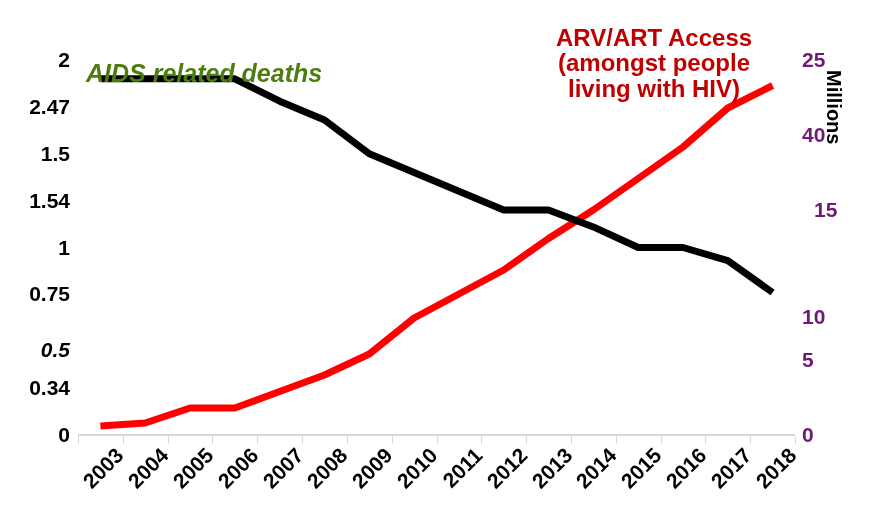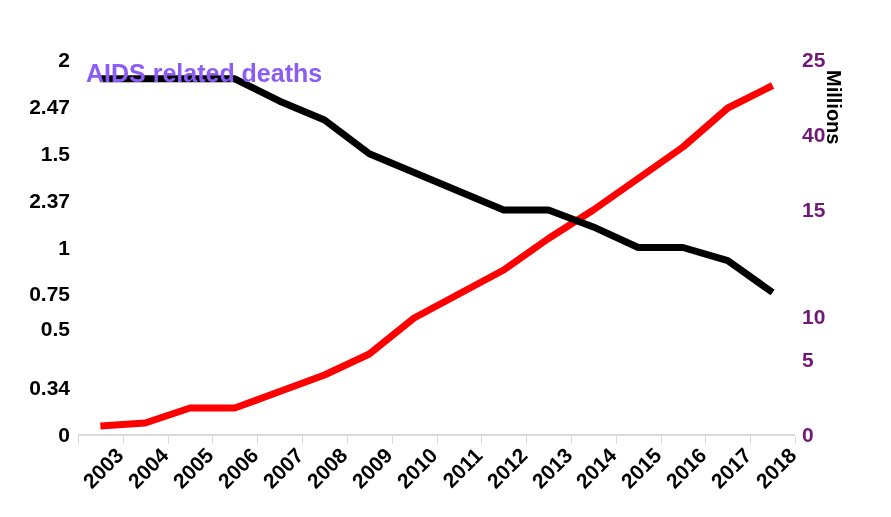--- a/index.html
+++ b/index.html
@@ -131,51 +131,52 @@
   .series-label {
     position: absolute;
     font-weight: bold;
     line-height: 1.06;
     white-space: pre-line;
   }
   #label-deaths {
     left: 86px;
     top: 60px;
     font-size: 25px;
-    color: #8b5cf6;
+    color: #4d7c0f;
+    font-style: italic;
   }
   #label-arv {
     left: 556px;
     top: 25px;
     font-size: 24px;
     color: #C00000;
     text-align: center;
   }
 </style>
 </head>
 <body>
 
 <div id="chart-root">
 
   <div class="y-left-axis" id="left-axis">
       <div class="y-label" style="top: 49px;">2</div>
       <div class="y-label" style="top: 95.875px;">2.47</div>
       <div class="y-label" style="top: 142.75px; margin-left: 44px;">1.5</div>
-      <div class="y-label" style="top: 189.625px;">2.37</div>
+      <div class="y-label" style="top: 189.625px;">1.54</div>
       <div class="y-label" style="top: 236.5px;">1</div>
       <div class="y-label" style="top: 283.375px;">0.75</div>
-      <div class="y-label" style="top: 318px;">0.5</div>
+      <div class="y-label" style="top: 339px; font-style: italic;">0.5</div>
       <div class="y-label" style="top: 377.125px;">0.34</div>
       <div class="y-label" style="top: 424px;">0</div>
     </div>
 
   <div class="y-right-axis" id="right-axis">
       <div class="y-label-right" style="top: 49px;">25</div>
       <div class="y-label-right" style="top: 124px;">40</div>
-      <div class="y-label-right" style="top: 199px;">15</div>
+      <div class="y-label-right" style="top: 199px; margin-left: 12px;">15</div>
       <div class="y-label-right" style="top: 274px; margin-top: 32px;">10</div>
       <div class="y-label-right" style="top: 349px;">5</div>
       <div class="y-label-right" style="top: 424px;">0</div>
     </div>
 
   <div class="axis-title-right">Millions</div>
 
   <div class="plot-area">
     <svg class="plot-svg" viewBox="0 0 717 375" preserveAspectRatio="none">
       <polyline id="series-arv" fill="none" stroke="#FF0000" stroke-width="7" stroke-linejoin="round" stroke-linecap="butt" points="22.4,366.0 67.2,363.0 112.0,348.0 156.8,348.0 201.7,331.5 246.5,315.0 291.3,294.0 336.1,258.0 380.9,234.0 425.7,210.0 470.5,178.5 515.3,150.0 560.2,118.5 605.0,87.0 649.8,48.0 694.6,25.5"></polyline>
@@ -218,14 +219,17 @@
       <div class="x-label" style="left: 426.531px; width: 56px;">2013</div>
       <div class="x-label" style="left: 471.344px; width: 56px;">2014</div>
       <div class="x-label" style="left: 516.156px; width: 56px;">2015</div>
       <div class="x-label" style="left: 560.969px; width: 56px;">2016</div>
       <div class="x-label" style="left: 605.781px; width: 56px;">2017</div>
       <div class="x-label" style="left: 650.594px; width: 56px;">2018</div>
     </div>
 
   <div class="series-label" id="label-deaths">AIDS related deaths</div>
 
+  <div class="series-label" id="label-arv">ARV/ART Access
+(amongst people
+living with HIV)</div>
 
 </div>
 
 </body></html>

